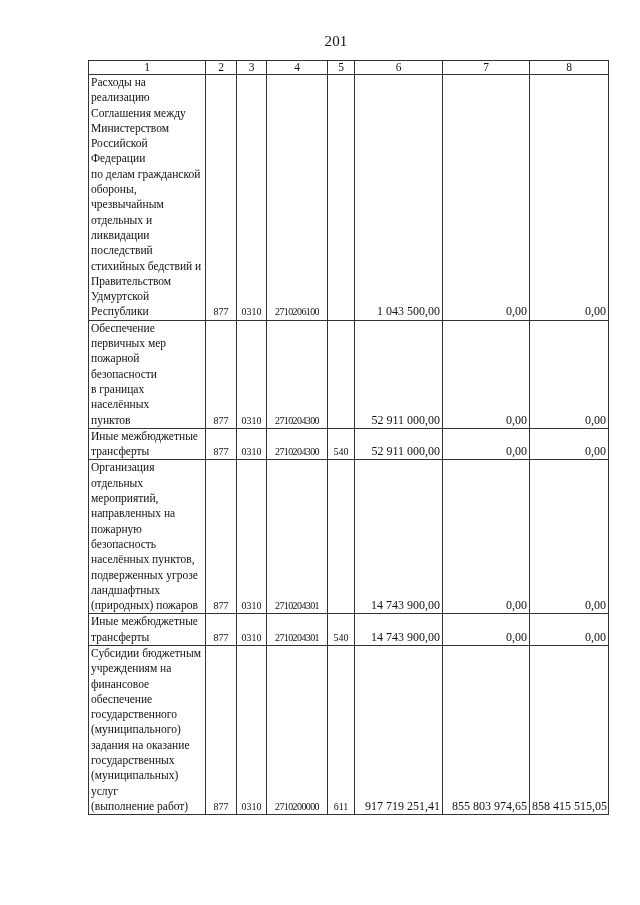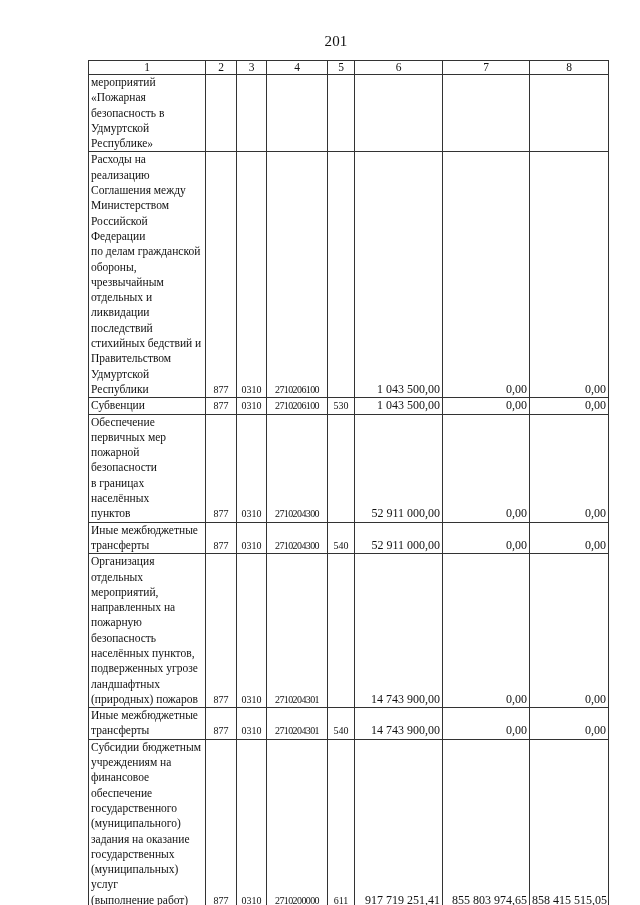--- a/index.html
+++ b/index.html
@@ -48,63 +48,39 @@
       <th>2</th>
       <th>3</th>
       <th>4</th>
       <th>5</th>
       <th>6</th>
       <th>7</th>
       <th>8</th>
     </tr>
   </thead>
   <tbody id="tbody">
-      <tr style="height: 64px;">
-    <td class="c1">мероприятий
-«Пожарная
-безопасность в
-Удмуртской
-Республике»</td>
-    <td class="code"></td>
-    <td class="code"></td>
-    <td class="code c4"></td>
-    <td class="code"></td>
-    <td class="num"></td>
-    <td class="num"></td>
-    <td class="num"></td>
-  </tr>
       <tr style="height: 174px;">
     <td class="c1">Расходы на реализацию
 Соглашения между
 Министерством
 Российской Федерации
 по делам гражданской
 обороны,
 чрезвычайным
 отдельных и
 ликвидации
 последствий
 стихийных бедствий и
 Правительством
 Удмуртской
 Республики</td>
     <td class="code">877</td>
     <td class="code">0310</td>
     <td class="code c4">2710206100</td>
     <td class="code"></td>
-    <td class="num">1 043 500,00</td>
-    <td class="num">0,00</td>
-    <td class="num">0,00</td>
-  </tr>
-      <tr style="height: 13px;">
-    <td class="c1">Субвенции</td>
-    <td class="code">877</td>
-    <td class="code">0310</td>
-    <td class="code c4">2710206100</td>
-    <td class="code">530</td>
     <td class="num">1 043 500,00</td>
     <td class="num">0,00</td>
     <td class="num">0,00</td>
   </tr>
       <tr style="height: 63px;">
     <td class="c1">Обеспечение
 первичных мер
 пожарной безопасности
 в границах населённых
 пунктов</td>

